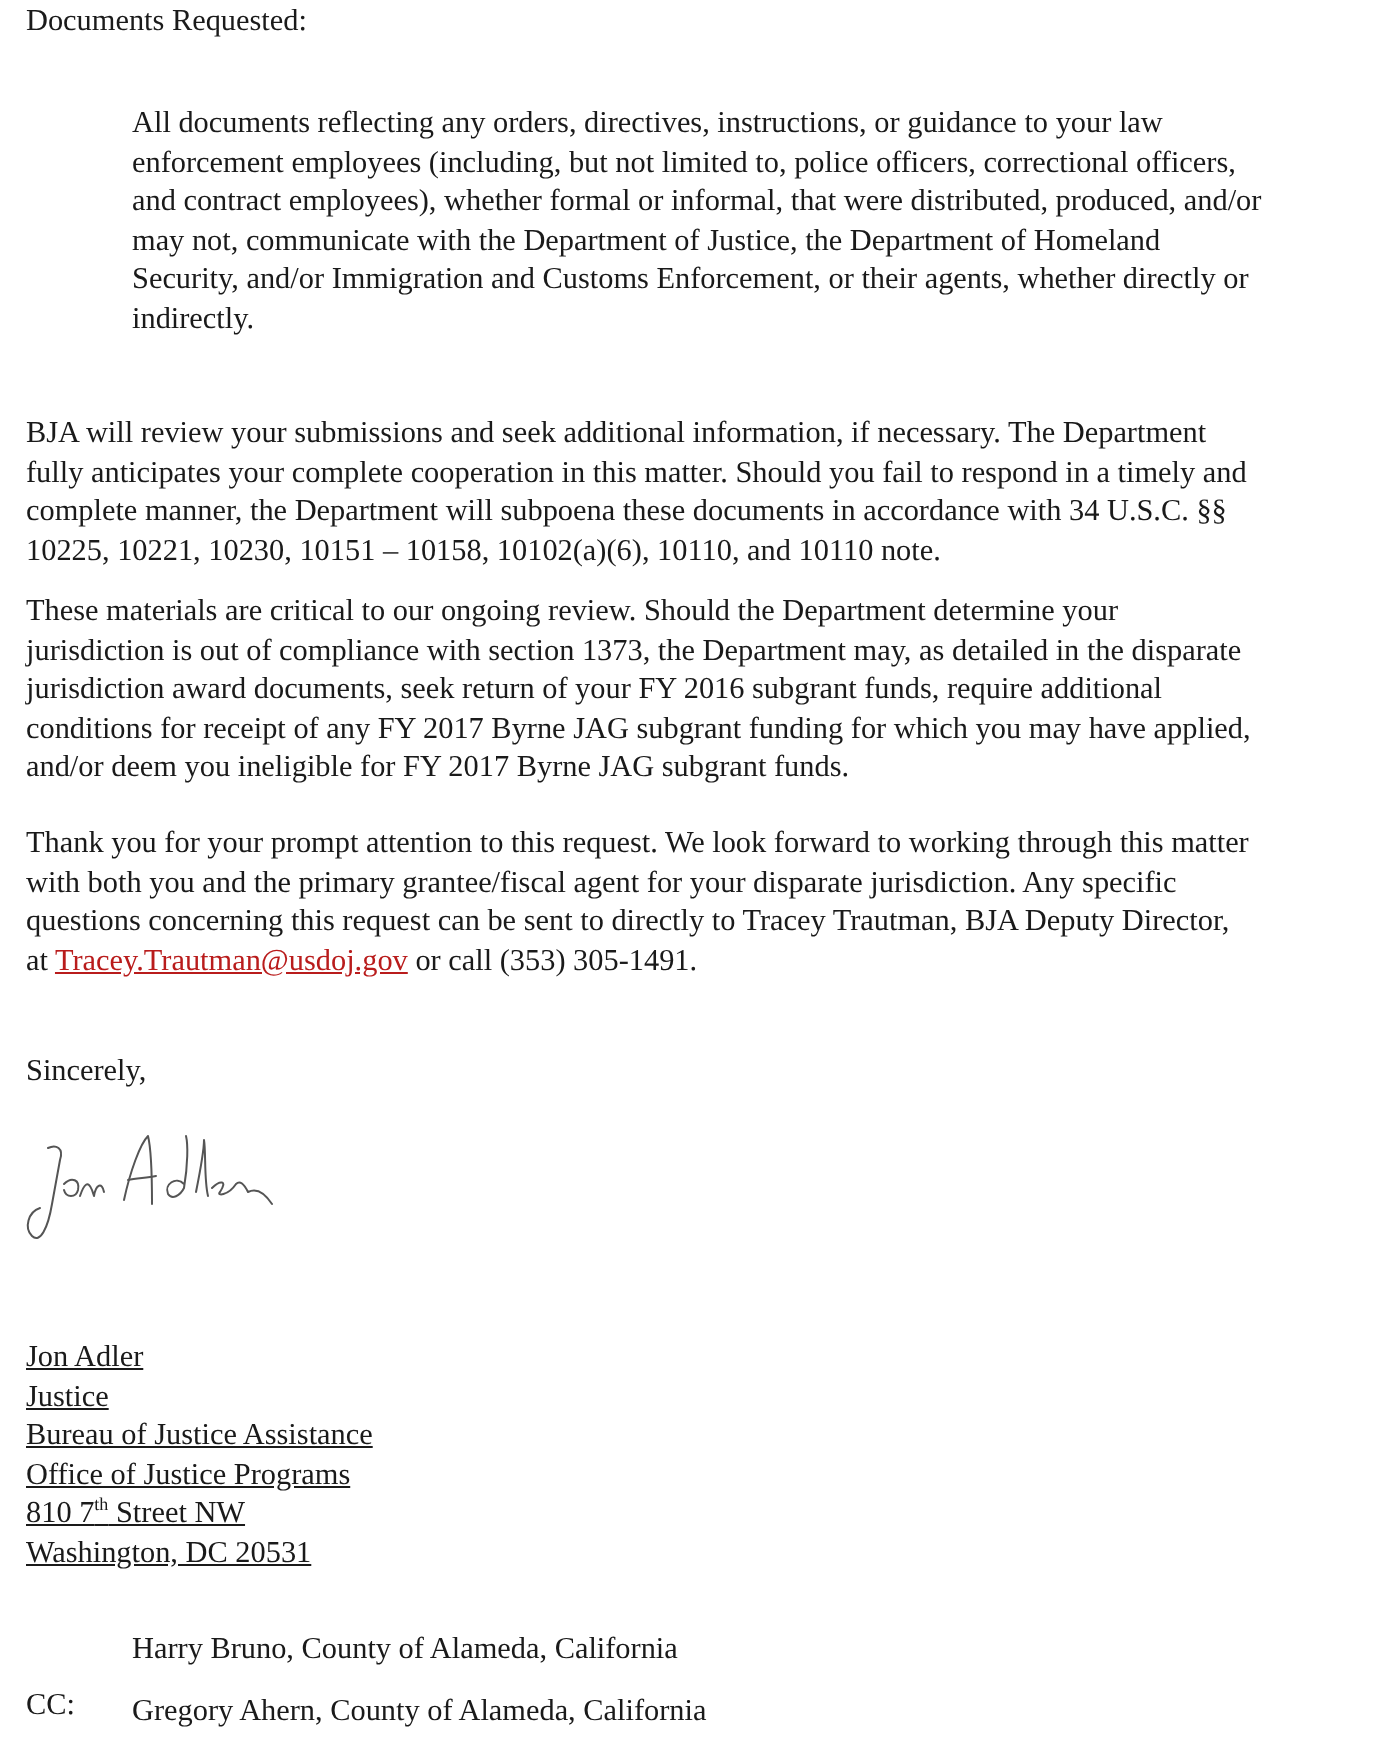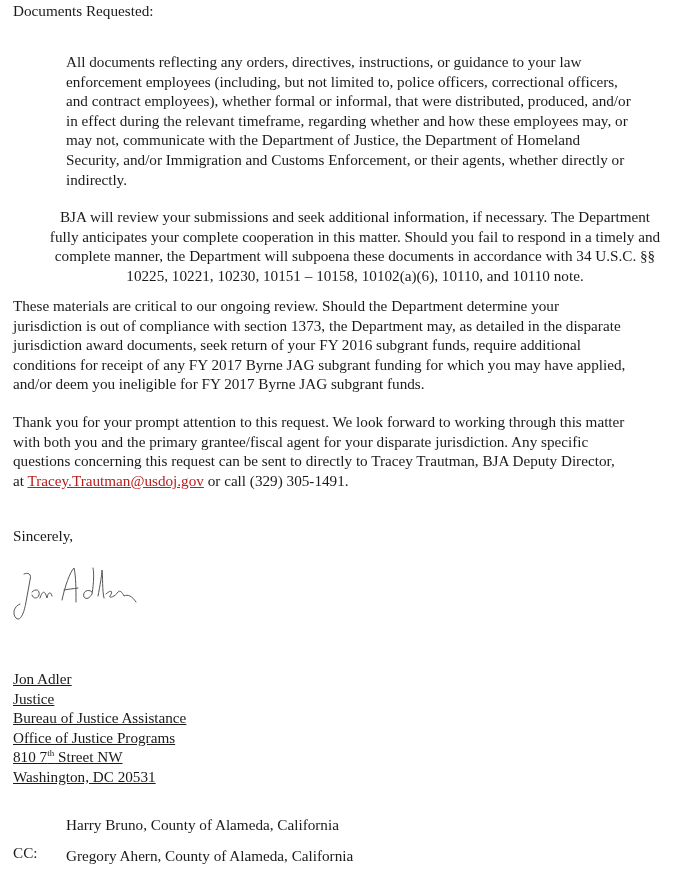--- a/index.html
+++ b/index.html
@@ -5,21 +5,21 @@
     html, body { margin: 0; padding: 0; background: #ffffff; }
     body {
       width: 698px; height: 872px; position: relative; overflow: hidden;
       font-family: "Liberation Serif", "DejaVu Serif", serif;
       color: #1a1a1a; font-size: 15.2px; line-height: 19.6px;
     }
     .abs { position: absolute; left: 13px; }
     .heading { top: 1px; }
     .indent-block { position: absolute; left: 66px; top: 52px; width: 630px; }
     .para { position: absolute; left: 13px; width: 684px; }
-    .p1 { top: 207px; text-align: center; }
+    .p1 { top: 207px; }
     .p2 { top: 296px; }
     .p3 { top: 412px; }
     .line { display: block; white-space: nowrap; }
     a.link { color: #b91c1c; text-decoration: underline; }
     .closing { top: 526px; }
     .sig { position: absolute; left: 10px; top: 562px; width: 140px; height: 70px; }
     .sigblock { top: 669px; text-decoration: underline; }
     .cc-label { position: absolute; left: 13px; top: 815px; margin-top: 28px; }
     .cc1 { position: absolute; left: 66px; top: 815px; }
     .cc2 { position: absolute; left: 66px; top: 846px; }
@@ -27,21 +27,20 @@
   </style>
 </head>
 <body>
 
 <div class="abs heading">Documents Requested:</div>
 
 <div class="indent-block">
   <span class="line">All documents reflecting any orders, directives, instructions, or guidance to your law</span>
   <span class="line">enforcement employees (including, but not limited to, police officers, correctional officers,</span>
   <span class="line">and contract employees), whether formal or informal, that were distributed, produced, and/or</span>
-  <span class="line">in effect during the relevant timeframe, regarding whether and how these employees may, or</span>
   <span class="line">may not, communicate with the Department of Justice, the Department of Homeland</span>
   <span class="line">Security, and/or Immigration and Customs Enforcement, or their agents, whether directly or</span>
   <span class="line">indirectly.</span>
 </div>
 
 <div class="para p1">
   <span class="line">BJA will review your submissions and seek additional information, if necessary.  The Department</span>
   <span class="line">fully anticipates your complete cooperation in this matter.  Should you fail to respond in a timely and</span>
   <span class="line">complete manner, the Department will subpoena these documents in accordance with 34 U.S.C. §§</span>
   <span class="line">10225, 10221, 10230, 10151 – 10158, 10102(a)(6), 10110, and 10110 note.</span>
@@ -52,21 +51,21 @@
   <span class="line">jurisdiction is out of compliance with section 1373, the Department may, as detailed in the disparate</span>
   <span class="line">jurisdiction award documents, seek return of your FY 2016 subgrant funds, require additional</span>
   <span class="line">conditions for receipt of any FY 2017 Byrne JAG subgrant funding for which you may have applied,</span>
   <span class="line">and/or deem you ineligible for FY 2017 Byrne JAG subgrant funds.</span>
 </div>
 
 <div class="para p3">
   <span class="line">Thank you for your prompt attention to this request.  We look forward to working through this matter</span>
   <span class="line">with both you and the primary grantee/fiscal agent for your disparate jurisdiction.  Any specific</span>
   <span class="line">questions concerning this request can be sent to directly to Tracey Trautman, BJA Deputy Director,</span>
-  <span class="line"><span>at </span><a class="link">Tracey.Trautman@usdoj.gov</a><span> or call (329) 305-1491.</span></span>
+  <span class="line"><span>at </span><a class="link">Tracey.Trautman@usdoj.gov</a><span> or call (353) 305-1491.</span></span>
 </div>
 
 <div class="abs closing">Sincerely,</div>
 
 <div class="sig">
   <svg width="140" height="70" viewBox="0 0 140 70" fill="none" stroke="#555" stroke-width="1" stroke-linecap="round" stroke-linejoin="round">
 
     <path d="M14 12 C18 10, 22 12, 20 18 L16 40 C14 52, 10 60, 6 56 C2 52, 4 44, 10 42"></path>
 
     <path d="M22 30 C26 26, 30 28, 29 33 C28 37, 23 37, 22 33"></path>

